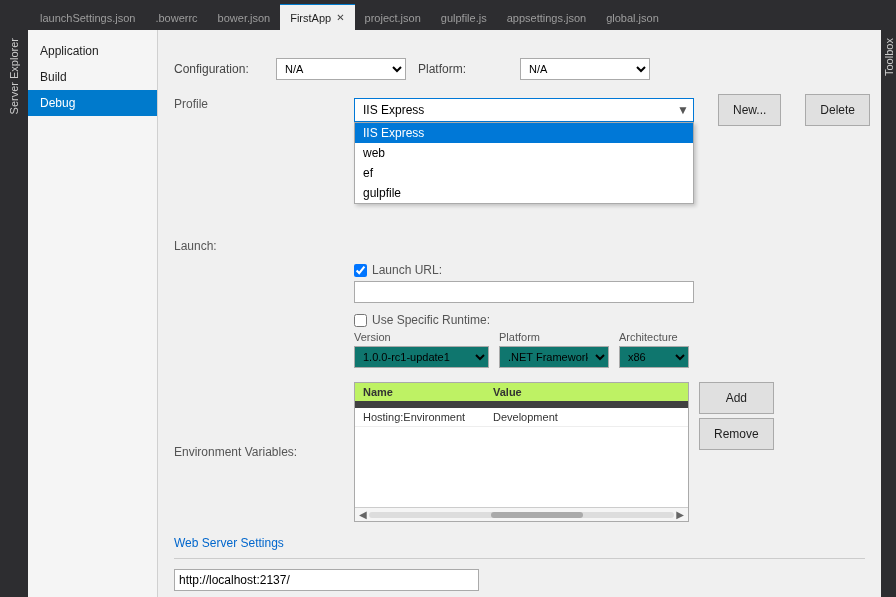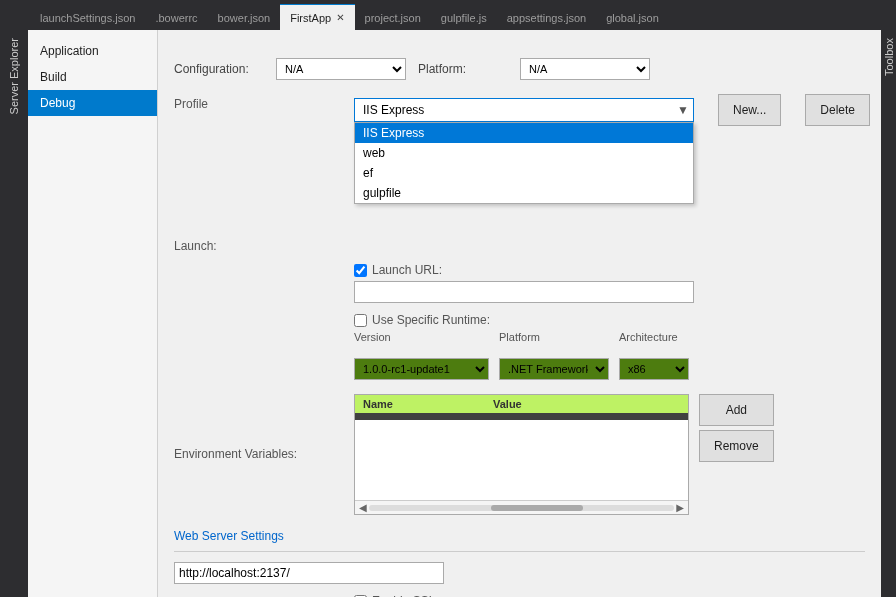--- a/index.html
+++ b/index.html
@@ -210,23 +210,22 @@
       gap: 3px;
     }
     .vpac-label {
       font-size: 11px;
       color: #555;
     }
     .vpac-select {
       height: 22px;
       font-size: 11px;
       border: 1px solid #aaa;
-      background: #4d7c0f;
+      background: #0f766e;
       padding: 1px 4px;
-      margin-top: 12px;
     }
 
     
     .env-table-container {
       width: 335px;
       border: 1px solid #aaa;
       background: white;
       margin-top: 4px;
     }
     .env-table-header {
@@ -291,21 +290,21 @@
       margin-top: 14px;
       margin-bottom: 8px;
     }
     .section-divider {
       border: none;
       border-top: 1px solid #ccc;
       margin-bottom: 10px;
     }
 
     .app-url-input {
-      width: 270px;
+      width: 305px;
       height: 22px;
       border: 1px solid #aaa;
       font-size: 12px;
       padding: 2px 4px;
     }
 
     .link-btn {
       color: #0066cc;
       cursor: pointer;
       text-decoration: none;
@@ -456,20 +455,24 @@
 
     <div class="form-row" style="margin-top: 8px; align-items: center;">
       <div class="form-label">Environment Variables:</div>
       <div class="form-content">
         <div style="display: flex; align-items: flex-start;">
           <div class="env-table-container">
             <div class="env-table-header">
               <span class="env-col-name">Name</span>
               <span class="env-col-val">Value</span>
             </div>
+            <div class="env-table-row">
+              <span class="env-cell-name">Hosting:Environment</span>
+              <span class="env-cell-val">Development</span>
+            </div>
             <div class="env-empty-space"></div>
             <div class="env-scrollbar">
               <span class="env-scroll-left">◀</span>
               <div class="env-scroll-track">
                 <div class="env-scroll-thumb"></div>
               </div>
               <span class="env-scroll-right">▶</span>
             </div>
           </div>
           <div class="env-buttons">

